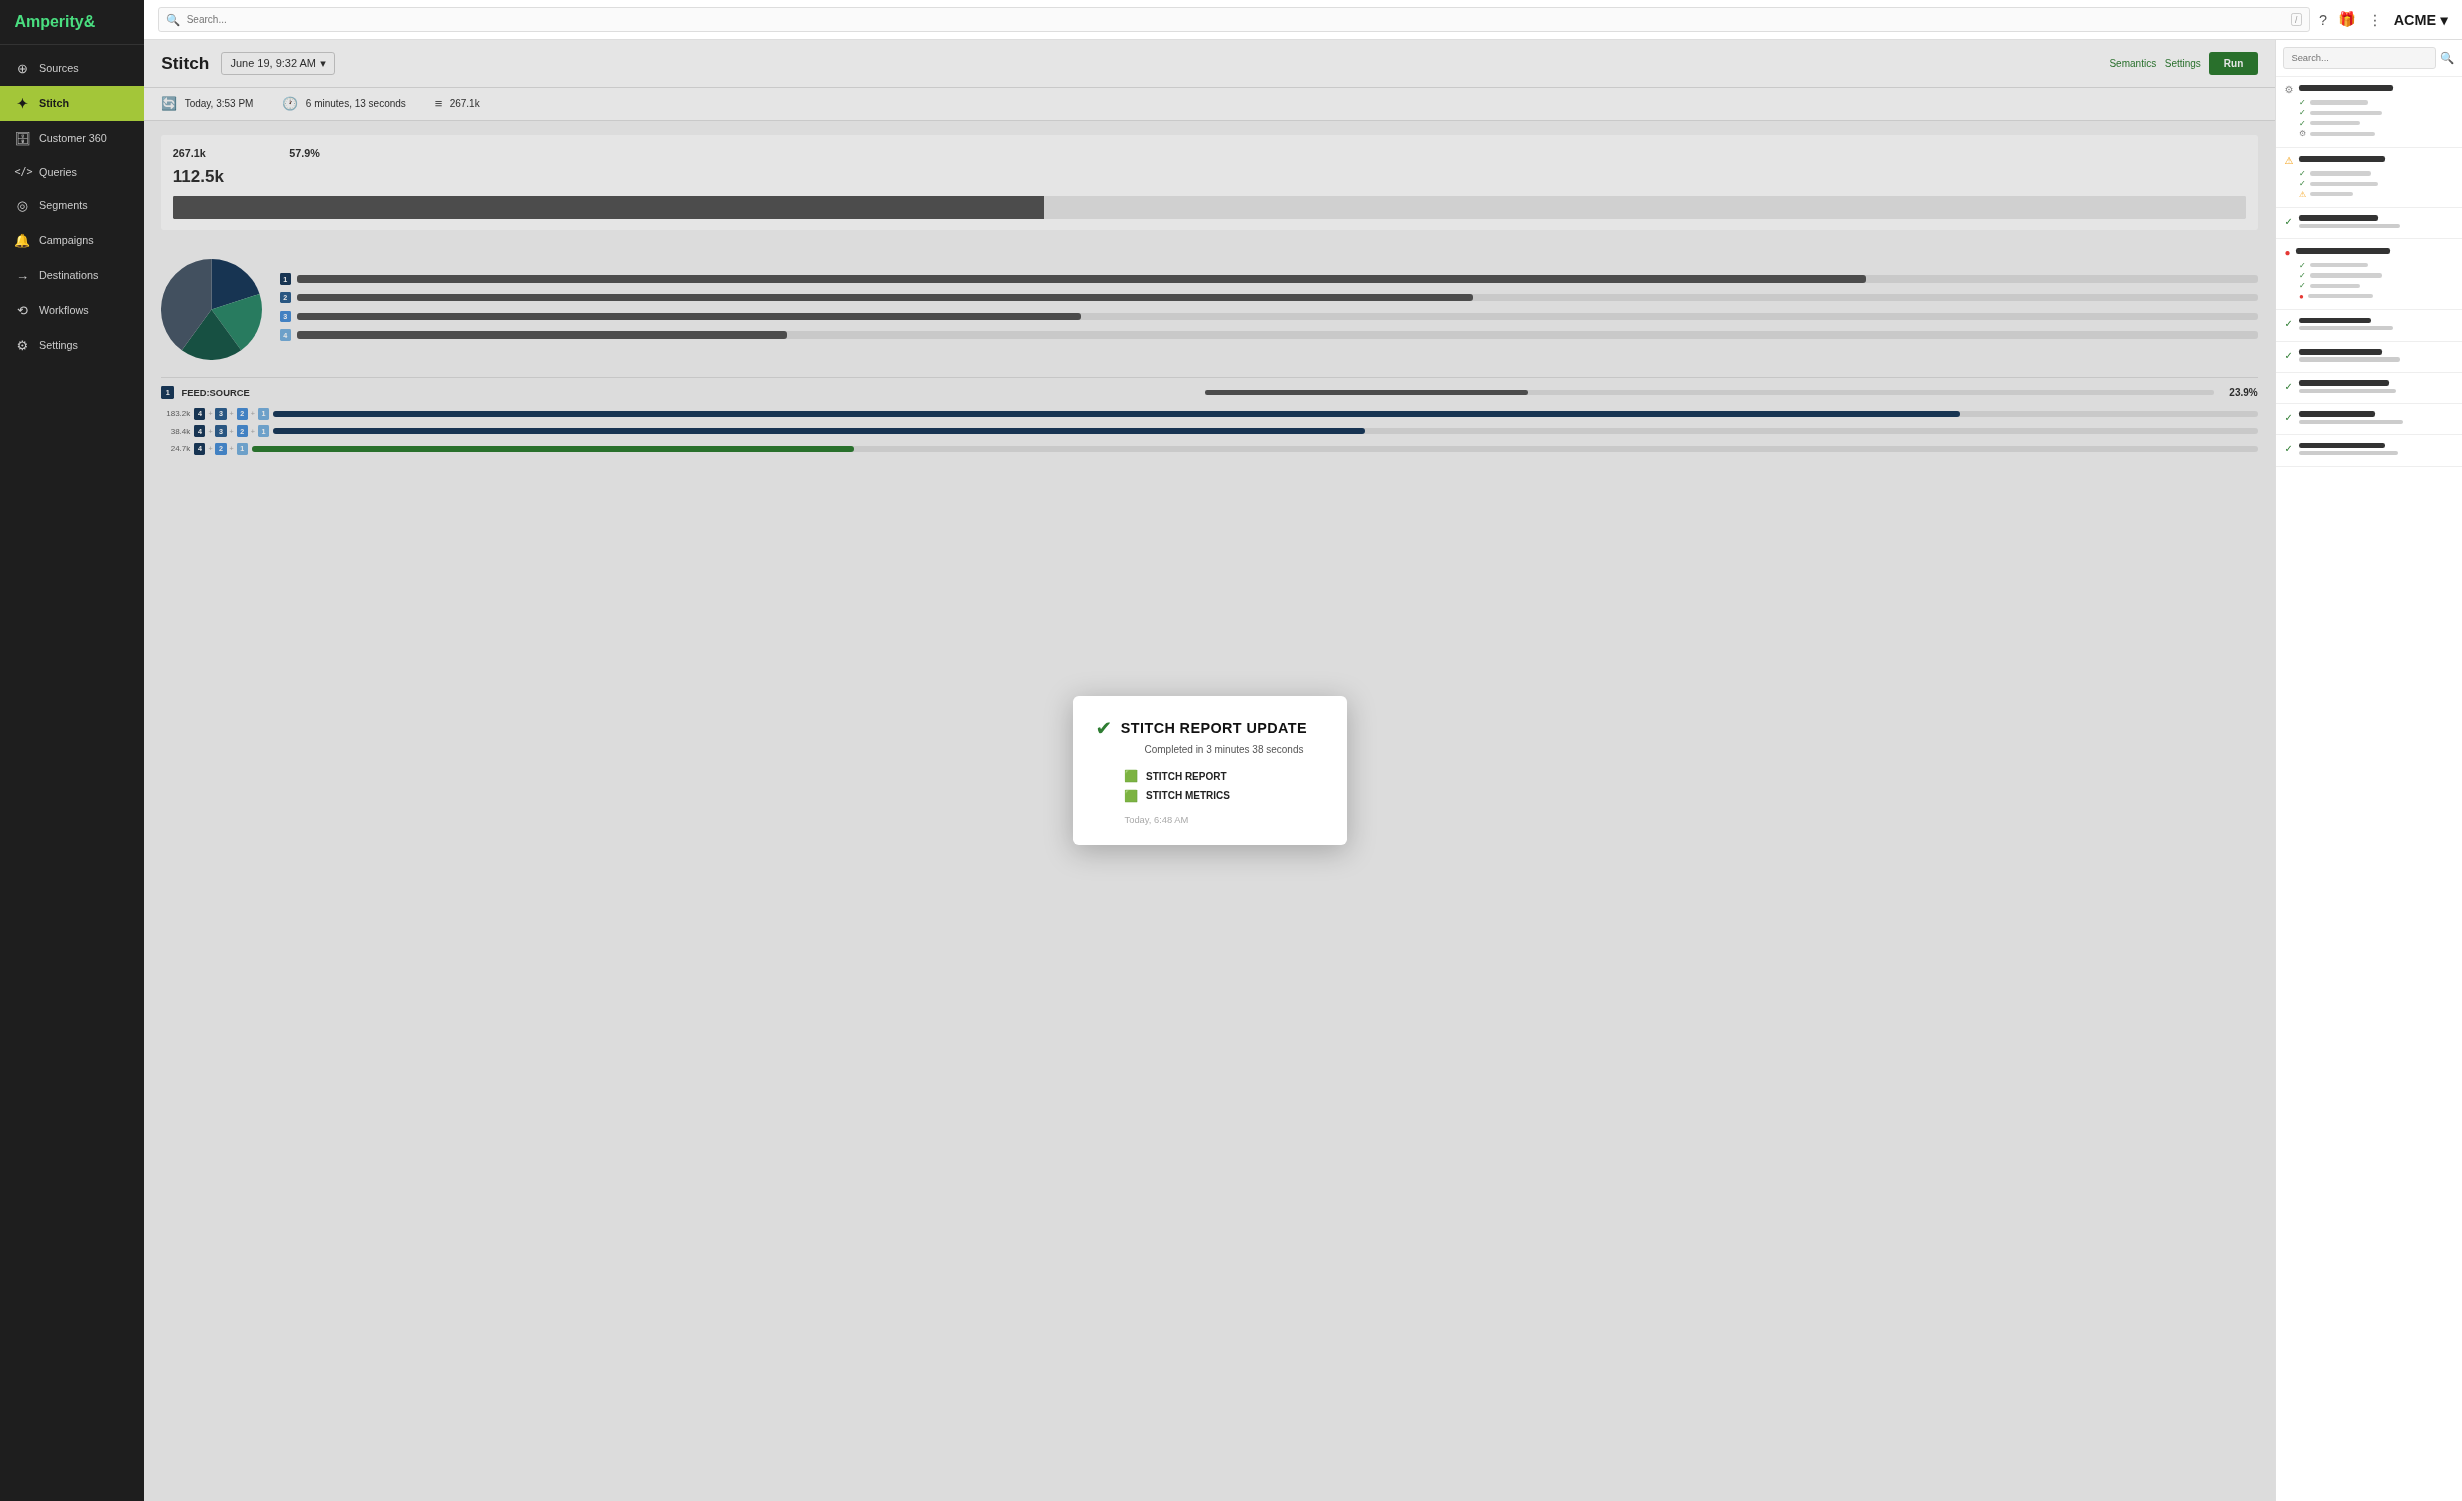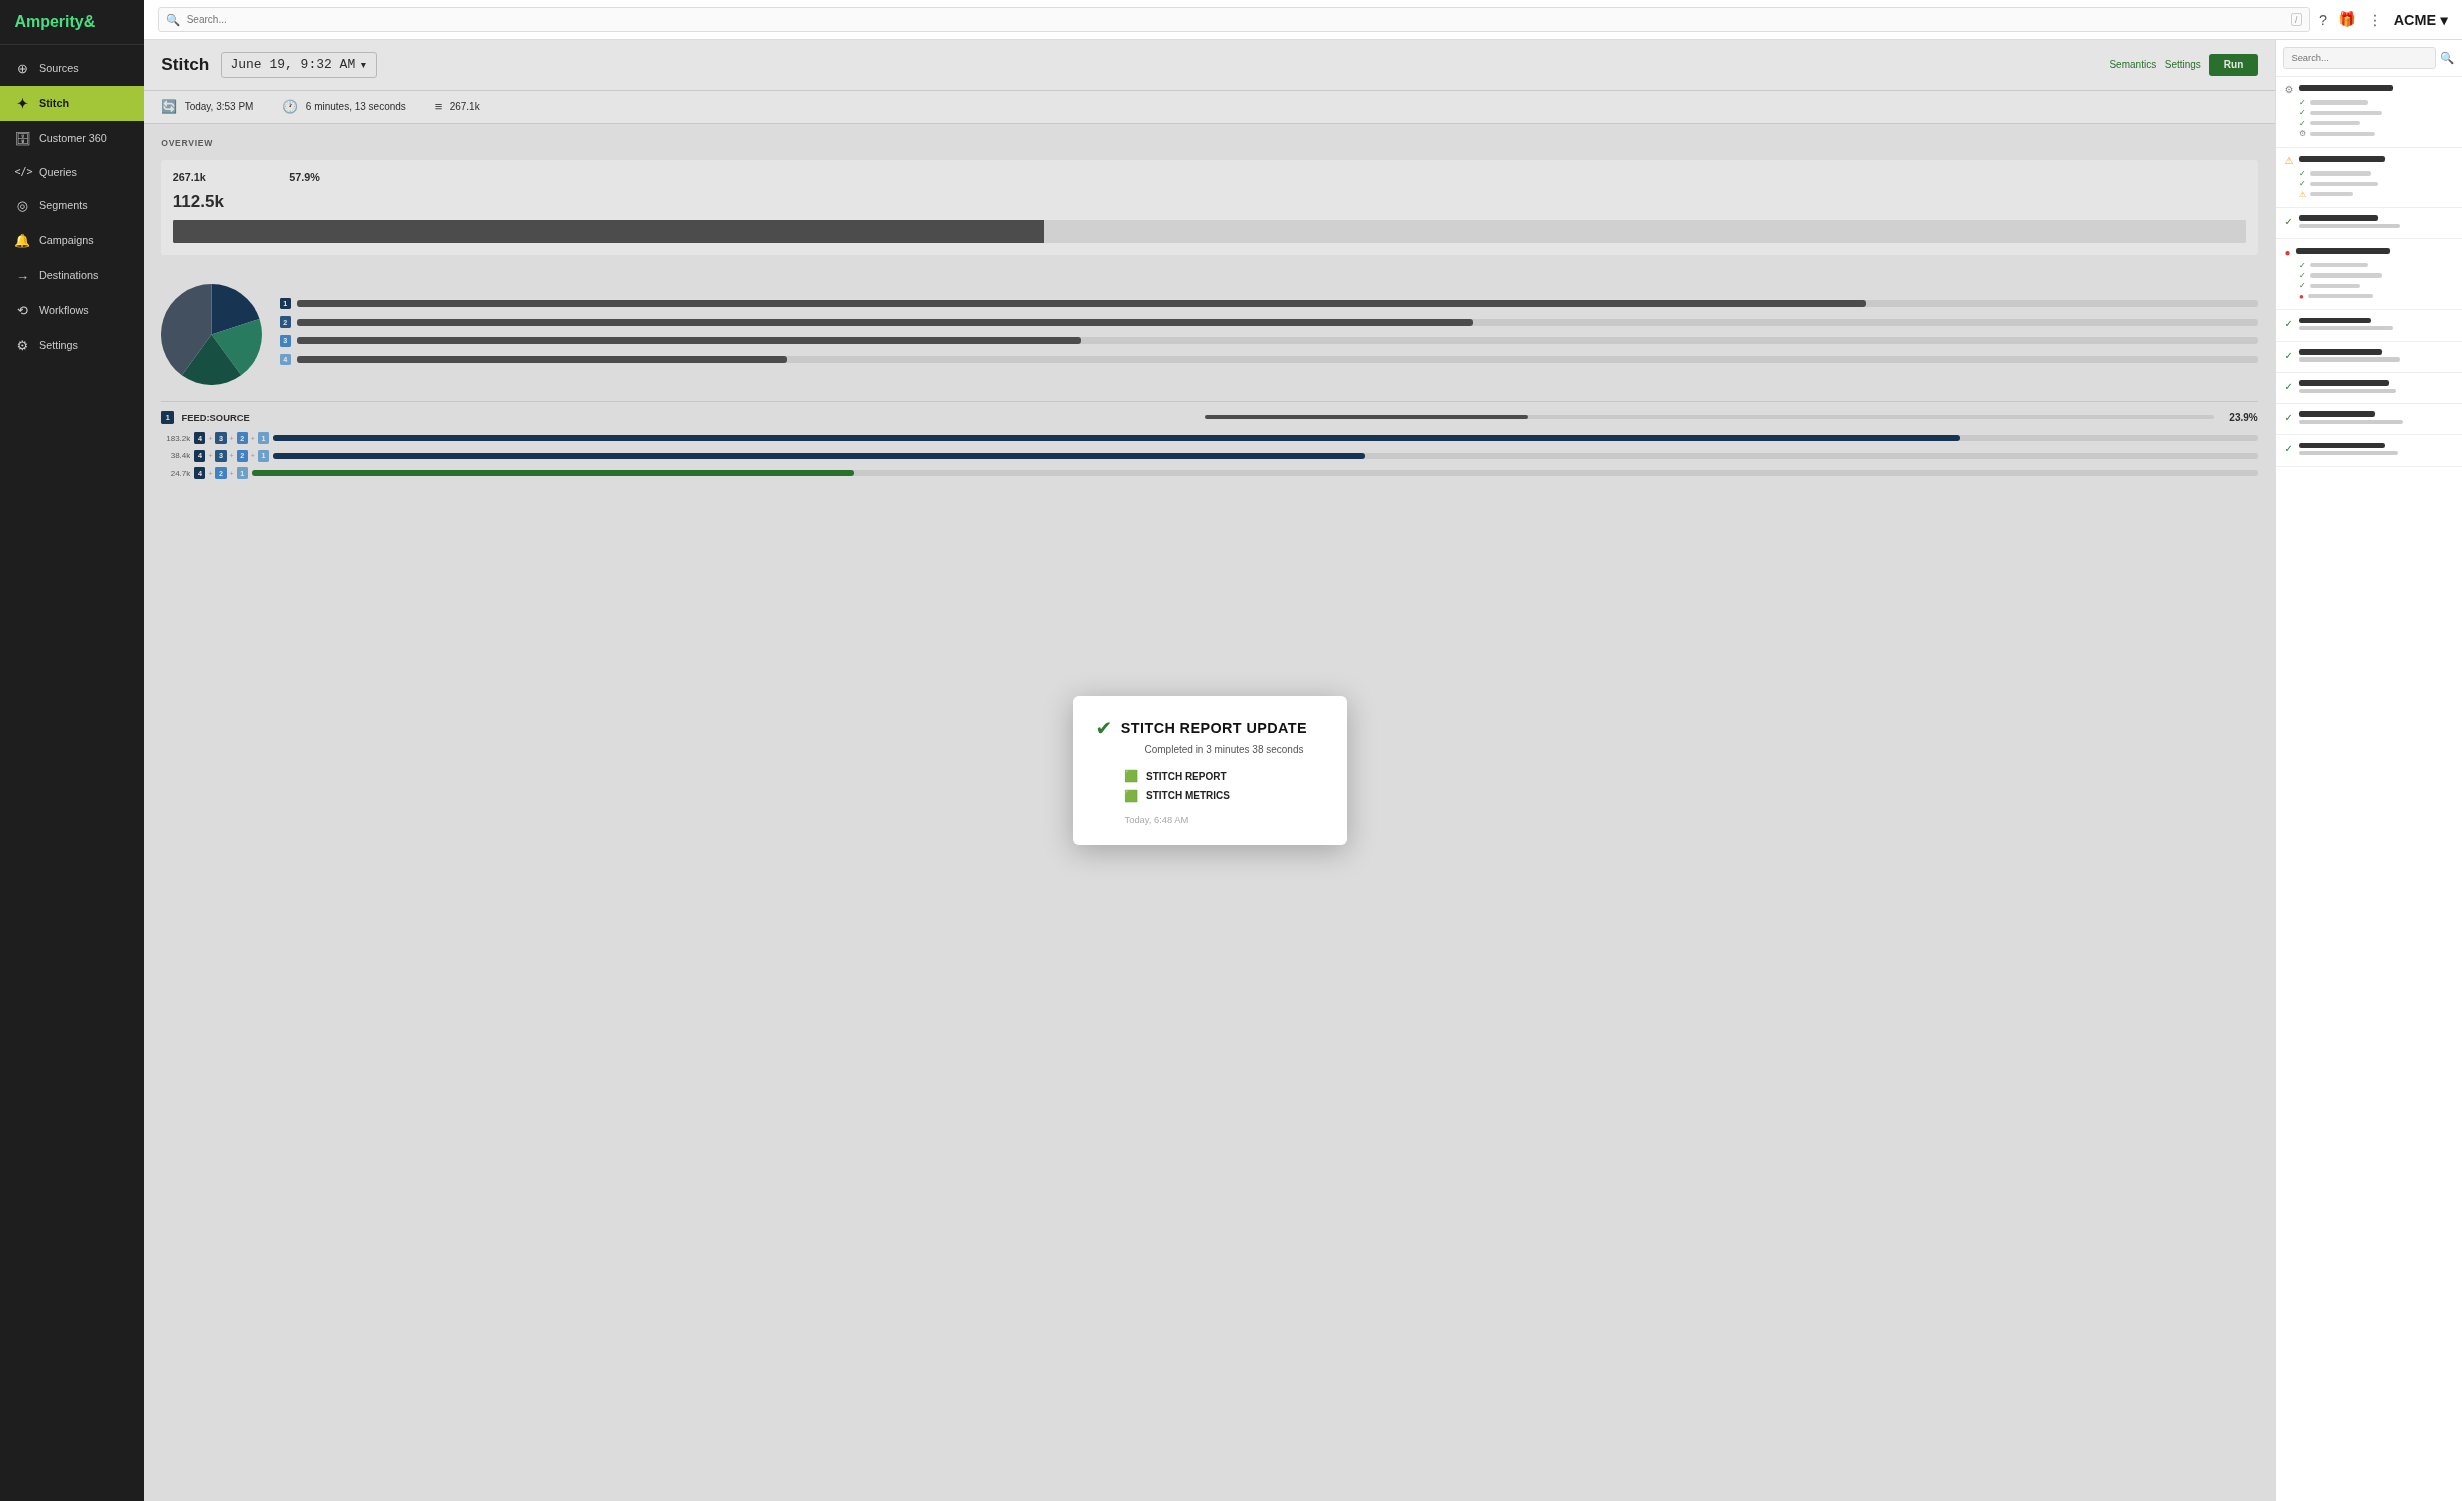--- a/index.html
+++ b/index.html
@@ -99,28 +99,27 @@
       border-bottom: 0.7px solid #e0e0e0;
       display: flex;
       align-items: center;
       gap: 11.5px;
     }
     .stitch-title { font-size: 17.3px; font-weight: 600; color: #222; }
     .date-selector {
       border: 0.7px solid #ccc;
       border-radius: 2.9px;
       padding: 4.3px 8.6px;
-      font-size: 13px;
+      font-size: 11px;
       color: #333;
       background: #fff;
       cursor: pointer;
       display: flex;
       align-items: flex-start;
       gap: 4.3px;
-      font-family: Liberation Mono, monospace;
     }
     .stitch-header-actions { margin-left: auto; display: flex; gap: 8.6px; align-items: center; }
     .btn-link { color: #2e7d32; font-size: 10px; font-weight: 500; cursor: pointer; text-decoration: none; }
     .btn-run {
       background: #2e7d32;
       color: #fff;
       border: none;
       border-radius: 2.9px;
       padding: 5.8px 14.4px;
       font-size: 10px;
@@ -348,21 +347,20 @@
           <span class="stat-icon">🕐</span>
           <span>6 minutes, 13 seconds</span>
         </div>
         <div class="stat-item">
           <span class="stat-icon">≡</span>
           <span>267.1k</span>
         </div>
       </div>
 
       <div class="section">
-        <div class="section-title">OVERVIEW</div>
         <div class="overview-bars">
           <div style="display:flex; gap:11.5px; margin-bottom:8.6px;">
             <span style="font-size:10.8px;font-weight:700;color:#333;">267.1k</span>
             <span style="font-size:10.8px;font-weight:700;color:#333;margin-left:72px;">57.9%</span>
           </div>
           <div style="display:flex;gap:11.5px;margin-bottom:8.6px;">
             <span style="font-size:17px;font-weight:700;color:#333;">112.5k</span>
           </div>
           <div style="position:relative;height:23px;background:#e8e8e8;border-radius:1.4px;overflow:hidden;">
             <div style="width:42%;height:100%;background:#555;"></div>

